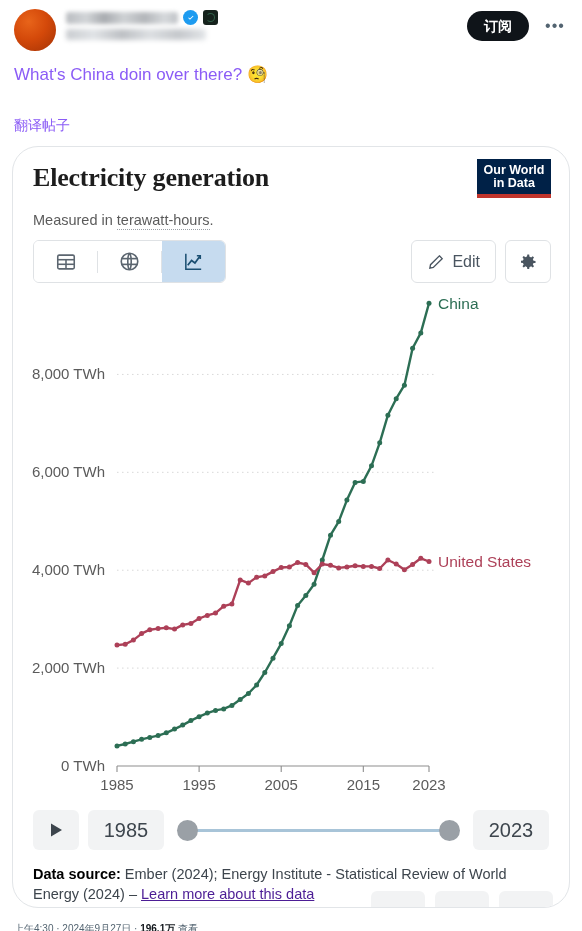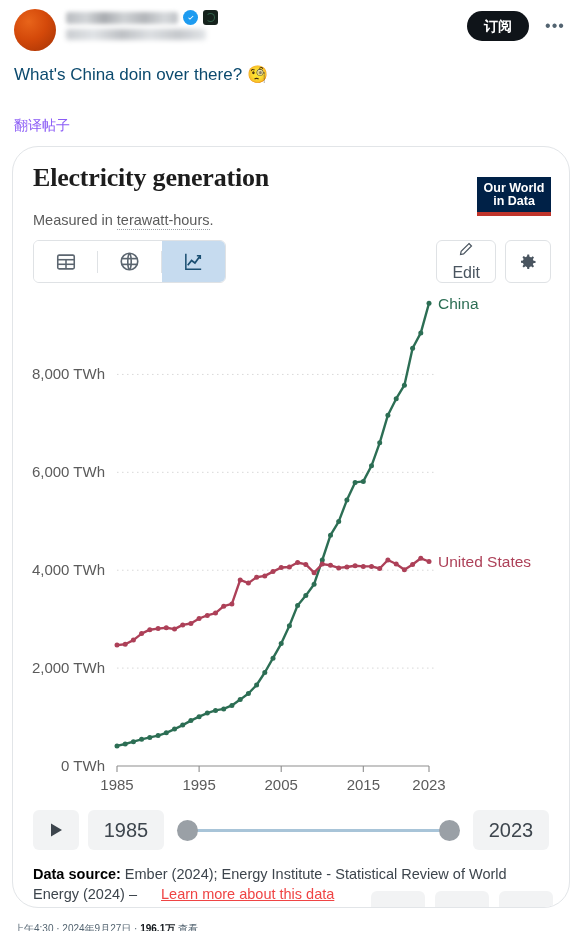--- a/index.html
+++ b/index.html
@@ -73,21 +73,21 @@
   .more-btn {
     width: 26px; height: 26px;
     display: flex; align-items: center; justify-content: center;
     color: #536471; font-size: 16px; letter-spacing: 1px;
     cursor: pointer; background: none; border: none;
   }
 
   
   .tweet-text {
     padding: 8px 14px 0 14px;
-    font-size: 17px; line-height: 22px; color: #0c4a6e;
+    font-size: 17px; line-height: 22px; color: #8b5cf6;
   }
   .emoji { font-size: 17px; }
   .translate-link {
     padding: 4px 14px 0 14px;
     font-size: 14px; color: #8b5cf6; cursor: pointer;
     display: inline-block;
     margin-top: 27px;
   }
 
   
@@ -110,21 +110,21 @@
     letter-spacing: -0.2px;
   }
   .chart-subtitle {
     font-size: 14.5px; color: #5b5b5b; margin-top: 19px;
   }
   .dotted-ul {
     border-bottom: 1.6px dotted #9aa0a6;
     padding-bottom: 1px;
   }
   .owid-logo {
-    position: absolute; right: 18px; top: 30px;
+    position: absolute; right: 18px; top: 12px;
     width: 74px;
     background: #002147;
     border-bottom: 4px solid #c0342b;
     padding: 5px 5px 4px 5px;
     text-align: center;
   }
   .owid-logo div {
     color: #fff; font-size: 12.5px; font-weight: bold;
     line-height: 13px;
     font-family: "Liberation Sans", sans-serif;
@@ -149,21 +149,20 @@
   .tab-btn.active { background: #c6dbef; color: #1b4f72; }
   .tab-sep { width: 1px; height: 22px; background: #dfe2e5; }
   .head-right { margin-left: auto; display: flex; gap: 9px; }
   .edit-btn, .gear-btn {
     height: 43px;
     border: 1px solid #dfe2e5; border-radius: 6px;
     background: #fff; cursor: pointer;
     display: flex; align-items: center; justify-content: center;
     color: #4a5560;
     font-family: "Liberation Sans", sans-serif;
-    flex-direction: column;
   }
   .edit-btn { padding: 0 15px; gap: 7px; font-size: 16px; }
   .gear-btn { width: 46px; }
 
   
   .plot-wrap { position: relative; width: 100%; height: 525px; }
   .plot-svg { display: block; }
 
   
   .slider-row {
@@ -195,21 +194,21 @@
   }
   .slider-handle.left { left: 0; }
   .slider-handle.right { right: 0; }
 
   
   .source {
     padding: 14px 20px 0 20px;
     font-size: 14.5px; line-height: 20px; color: #3d454d;
   }
   .source b { color: #000000; }
-  .source-link { text-decoration: underline; color: #ef4444; cursor: pointer; margin-left: 20px; }
+  .source-link { text-decoration: underline; color: #4c1d95; cursor: pointer; }
 
   .ghost-buttons {
     position: absolute; right: 16px; bottom: -10px;
     display: flex; gap: 10px;
   }
   .ghost-buttons span {
     display: block; width: 54px; height: 26px;
     background: #f2f3f4; border-radius: 6px;
   }
 

